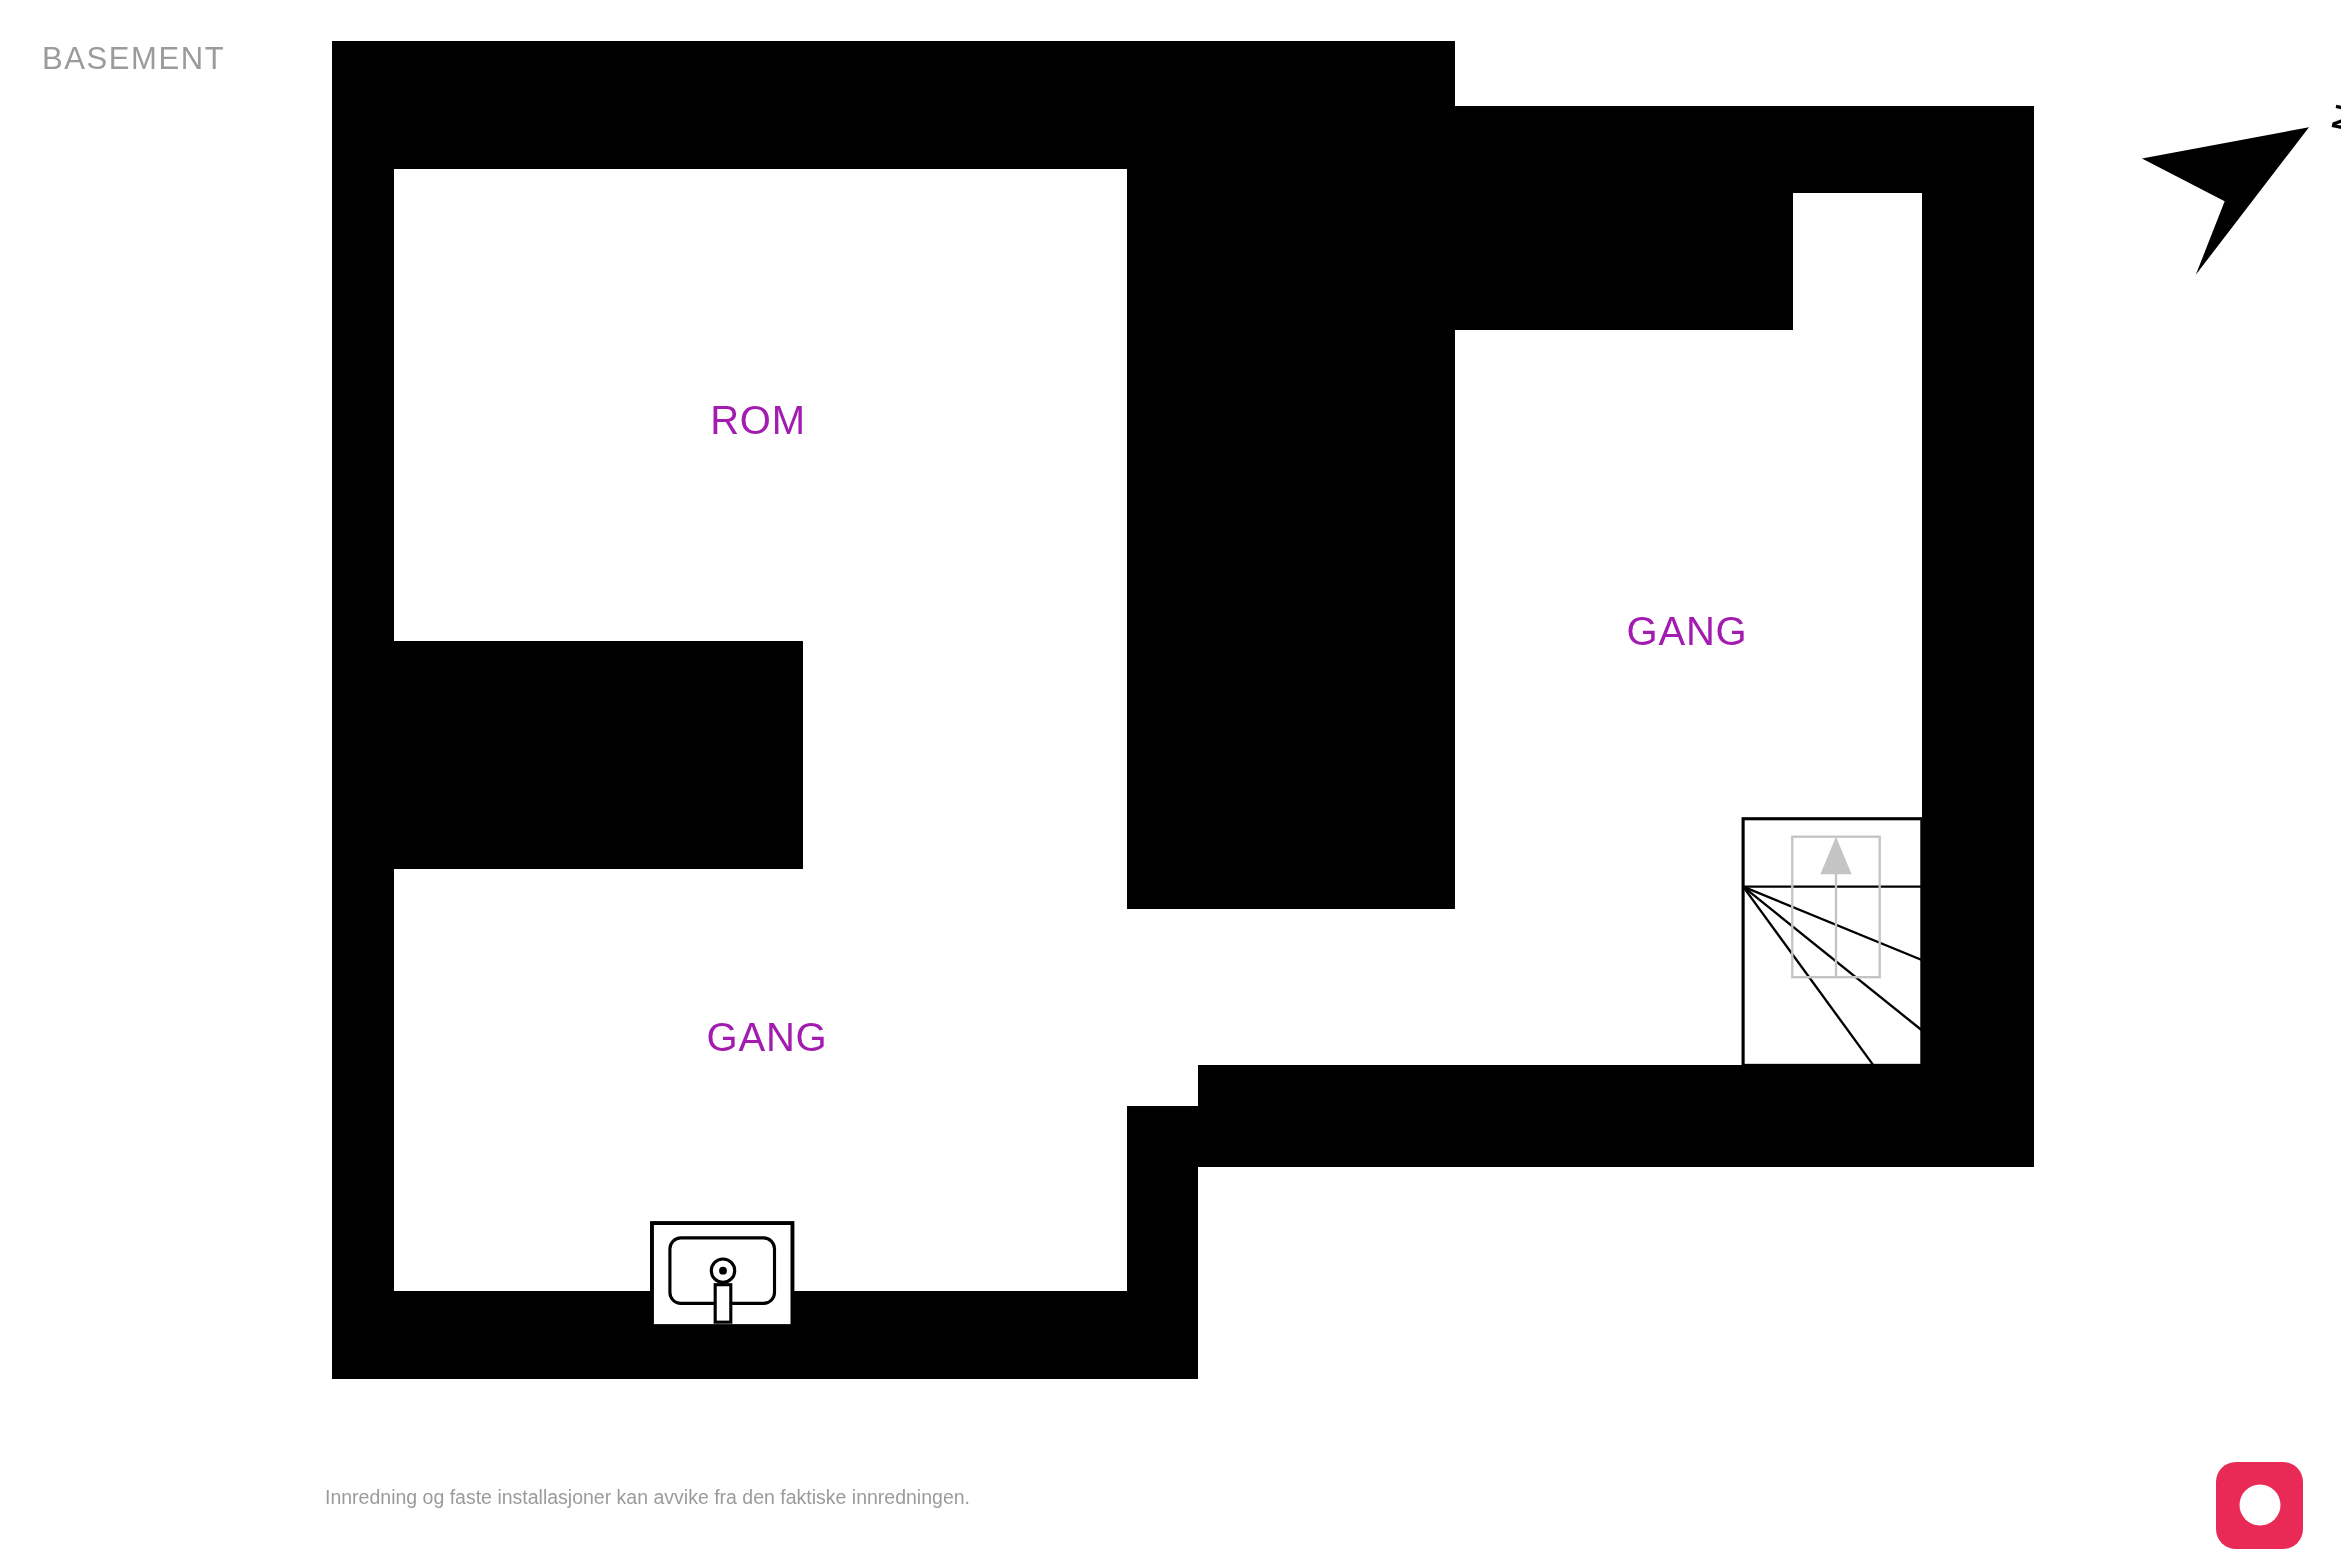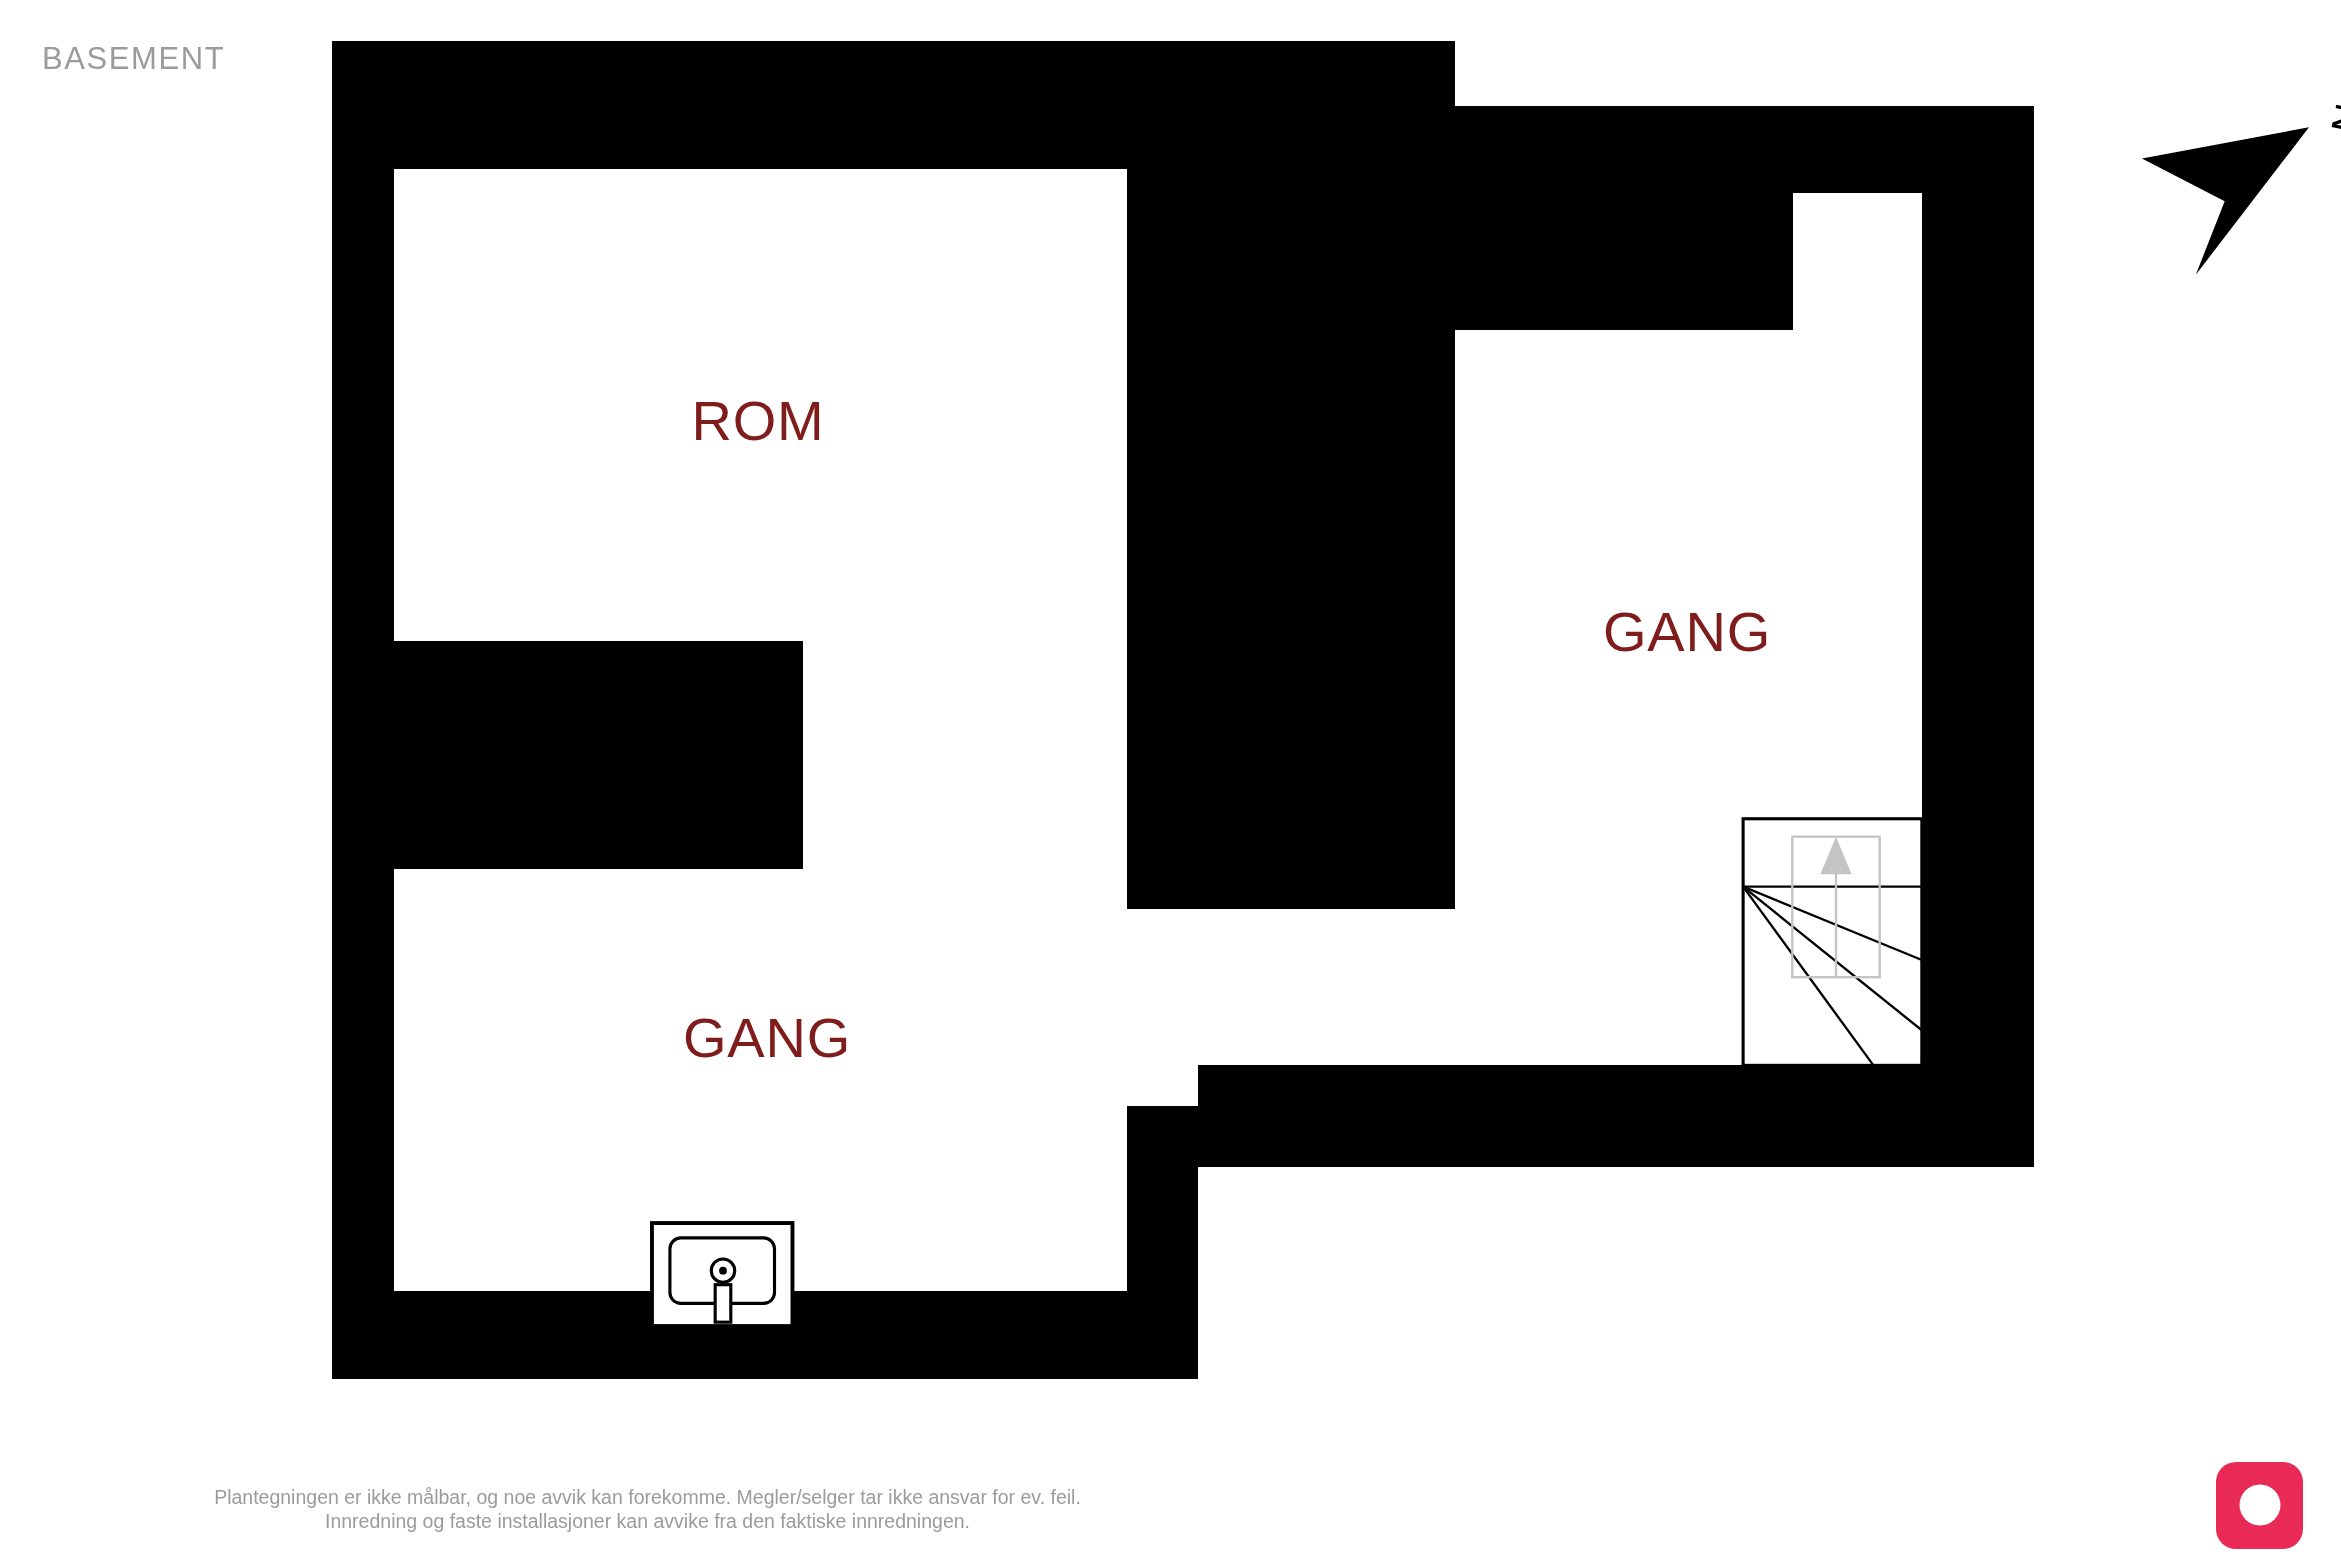--- a/index.html
+++ b/index.html
@@ -32,23 +32,23 @@
     left: 42px;
     top: 41px;
     font-size: 31px;
     letter-spacing: 1.6px;
     color: var(--muted-text, #9b9b9b);
     text-align: right;
   }
   .room-label {
     position: absolute;
     transform: translate(-50%, -50%);
-    font-size: 56px;
+    font-size: 40px;
     letter-spacing: 0.8px;
-    color: #7f1d1d;
+    color: #a21caf;
     white-space: nowrap;
   }
   .disclaimer {
     position: absolute;
     left: 97px;
     top: 1485px;
     width: 1101px;
     text-align: center;
     font-size: 19.5px;
     line-height: 24px;
@@ -137,21 +137,20 @@
       <polygon fill="#000000" points="2958,163 2744,203 2850,258 2813,352"></polygon>
       <text class="compass-n" transform="translate(2994,130) rotate(102)">N</text>
     </g>
   </svg>
 
   <div class="room-label" style="left:758px; top:420px;">ROM</div>
   <div class="room-label" style="left:1687px; top:631px;">GANG</div>
   <div class="room-label" style="left:767px; top:1037px;">GANG</div>
 
   <div class="disclaimer">
-    <div>Plantegningen er ikke målbar, og noe avvik kan forekomme. Megler/selger tar ikke ansvar for ev. feil.</div>
     <div>Innredning og faste installasjoner kan avvike fra den faktiske innredningen.</div>
   </div>
 
   <div class="logo">
     <span class="logo-o">
       <span class="logo-o-hole"></span>
     </span>
   </div>
 
 </div>

